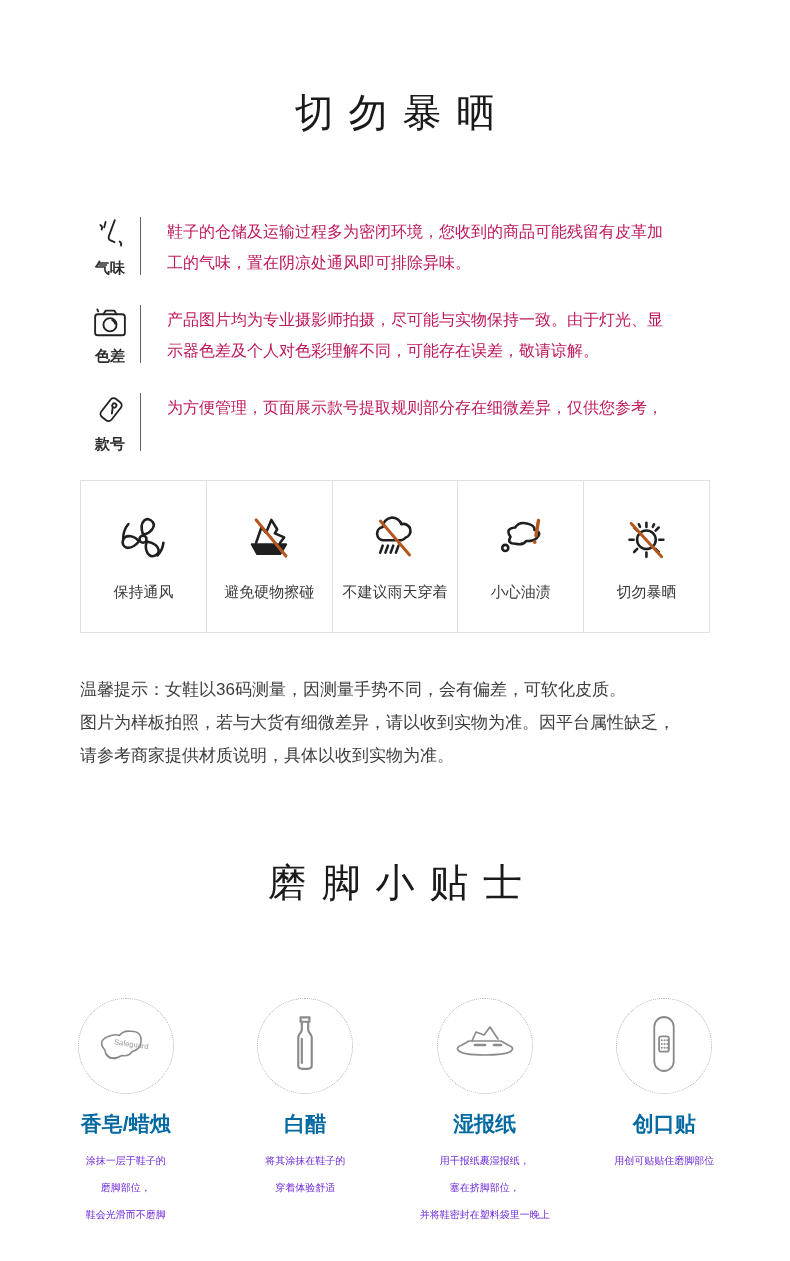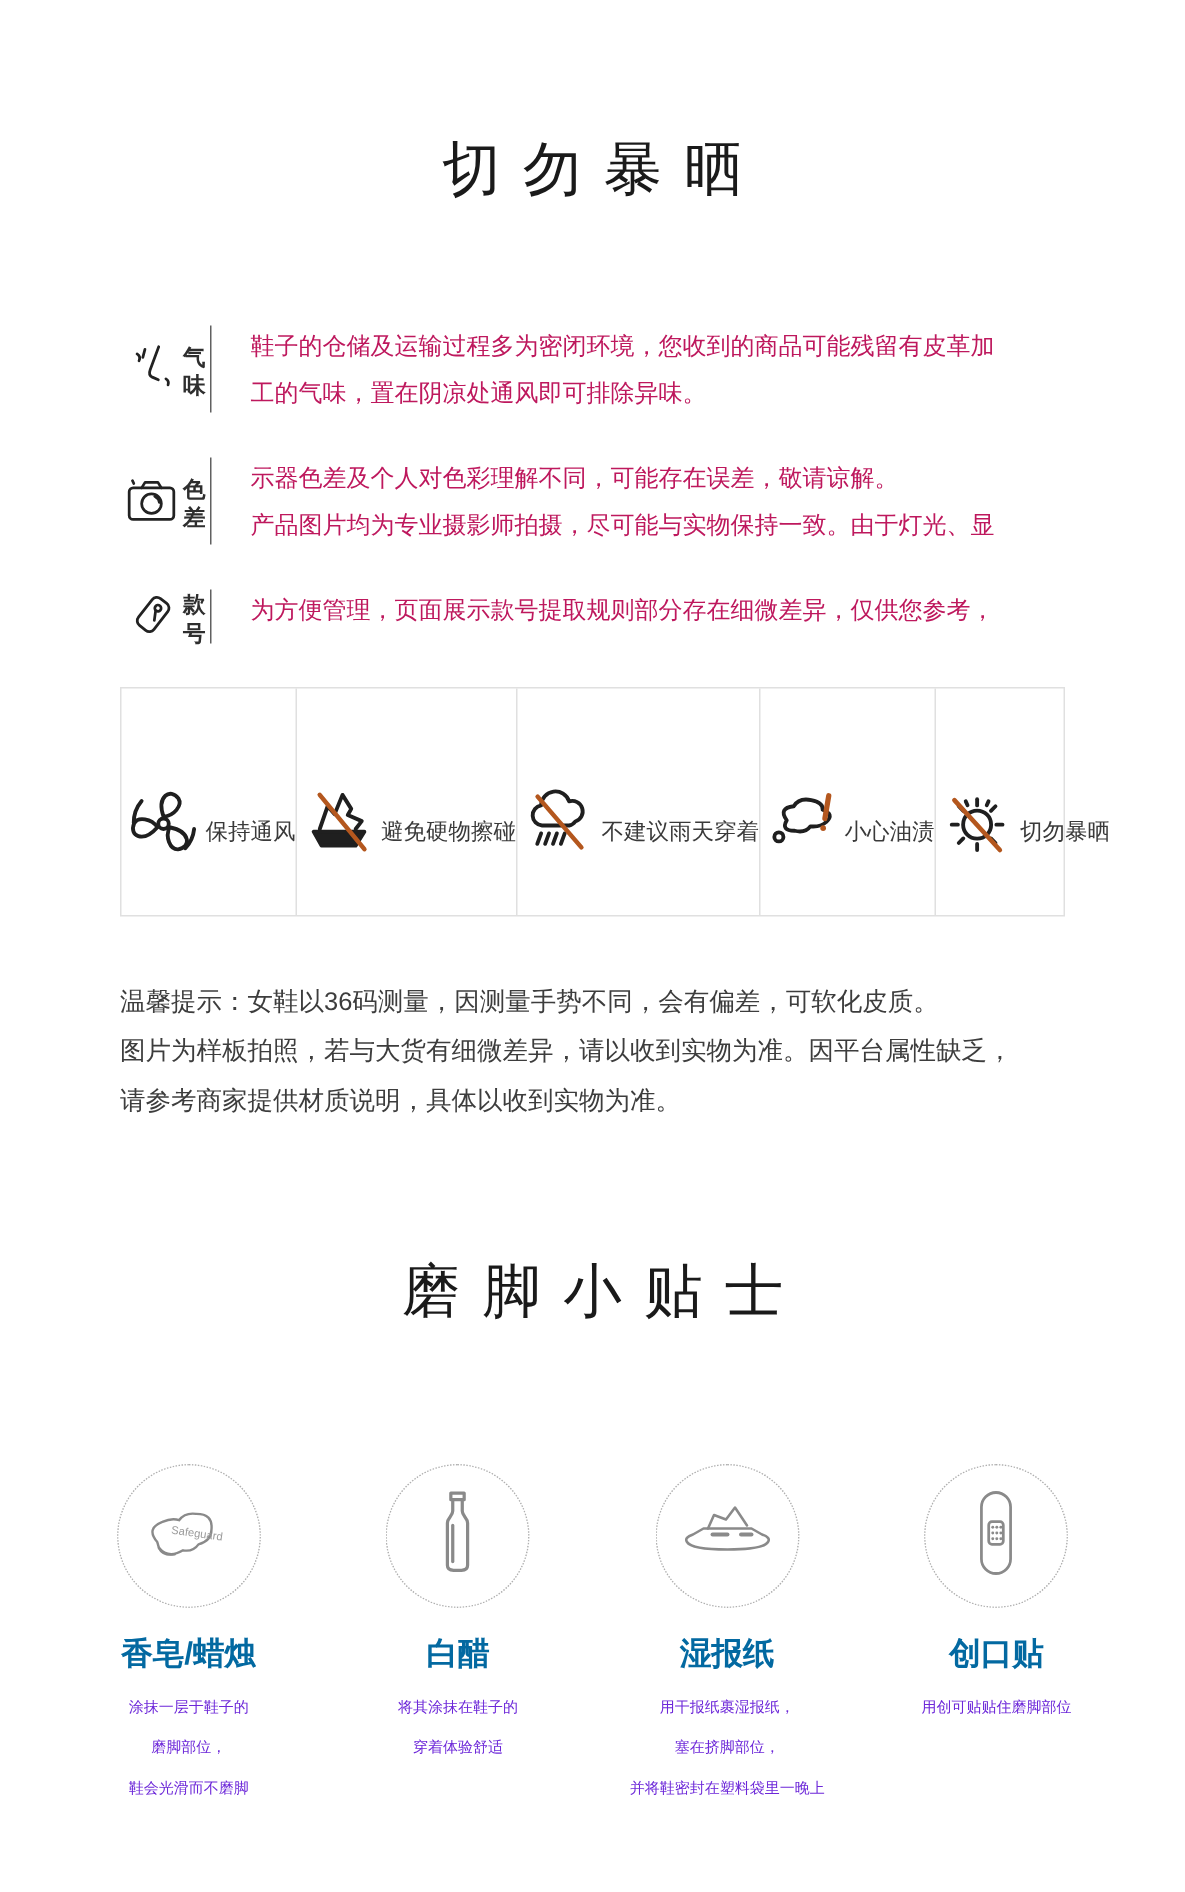--- a/index.html
+++ b/index.html
@@ -8,33 +8,33 @@
 
   .sec-title {
     text-align:center; font-size:39px; font-weight:500; color:#1a1a1a;
     letter-spacing:0.38em; text-indent:0.38em;
   }
   .sec1-title { padding-top:86px; }
   .sec2-title { margin-top:84px; }
 
   .tips { margin:74px 80px 0; }
   .tip-row { display:flex; align-items:stretch; margin-bottom:24px; }
-  .tip-ic-col { width:60px; display:flex; flex-direction:row; align-items:center; justify-content:flex-start; }
+  .tip-ic-col { width:60px; display:flex; flex-direction:column; align-items:center; justify-content:flex-start; }
   .tip-ic-col svg { display:block; }
   .tip-label { font-size:15px; font-weight:600; color:#2e2e2e; margin-top:3px; }
   .tip-divider { width:1px; background:#606060; margin:3px 0; }
   .tip-text { margin-left:26px; font-size:16px; line-height:31px; color:#be185d; flex:1; padding-top:2px; }
 
   .care-grid {
     margin:26px 80px 0; display:flex;
     border:1px solid #e0e0e0; height:153px; background:#ffffff;
   }
   .care-cell {
     flex:1; border-right:1px solid #e0e0e0;
-    display:flex; flex-direction:row; align-items:center; justify-content:flex-start;
+    display:flex; flex-direction:column; align-items:center; justify-content:flex-start;
     padding-top:26px;
   }
   .care-cell:last-child { border-right:none; }
   .care-ic { height:62px; display:flex; align-items:center; justify-content:center; }
   .care-label { font-size:15px; color:#3a3a3a; margin-top:14px; white-space:nowrap; }
 
   .notice { margin:40px 80px 0; font-size:17px; line-height:33px; color:#3d3d3d; }
 
   .remedies { display:flex; margin:88px 36px 0; }
   .remedy { flex:1; text-align:center; }
@@ -82,22 +82,22 @@
             <path d="M16.5 14 l2.6-4.2 h9.8 l2.6 4.2"></path>
             <circle cx="24" cy="26" r="7.5"></circle>
             <path d="M26.5 20.5 a7 7 0 0 1 3.5 4.5"></path>
             <path d="M9.5 8.5 l1 2.2"></path>
           </svg>
         </span>
         <div class="tip-label">色差</div>
       </div>
       <div class="tip-divider"></div>
       <div class="tip-text">
+        <div>产品图片均为专业摄影师拍摄，尽可能与实物保持一致。由于灯光、显</div>
         <div>示器色差及个人对色彩理解不同，可能存在误差，敬请谅解。</div>
-        <div>产品图片均为专业摄影师拍摄，尽可能与实物保持一致。由于灯光、显</div>
       </div>
     </div>
 
     <div class="tip-row">
       <div class="tip-ic-col">
         <span>
           <svg width="42" height="42" viewBox="0 0 48 48" fill="none" stroke="#222" stroke-width="2.1" stroke-linecap="round" stroke-linejoin="round">
             <g transform="rotate(38 24 24)">
               <rect x="16.5" y="9" width="15" height="26" rx="4.5"></rect>
               <circle cx="24" cy="16" r="2.4"></circle>

